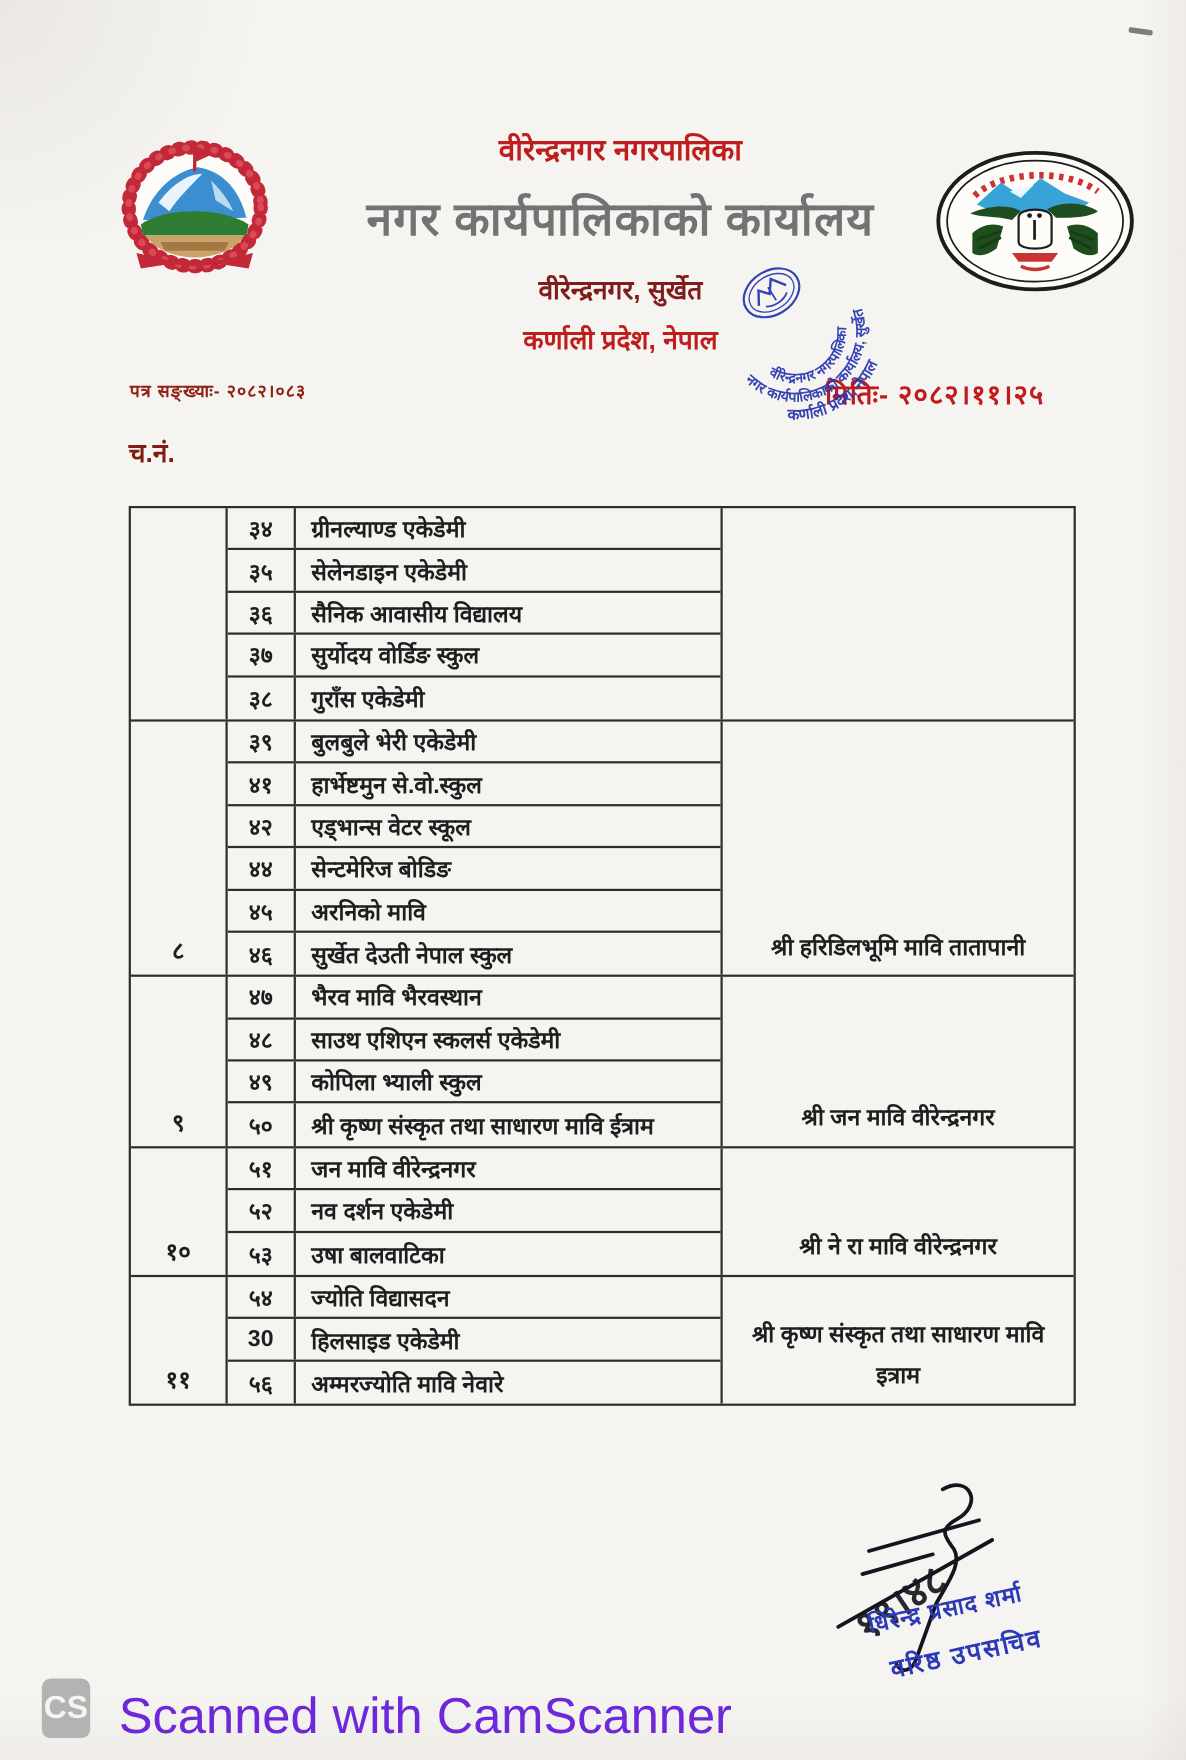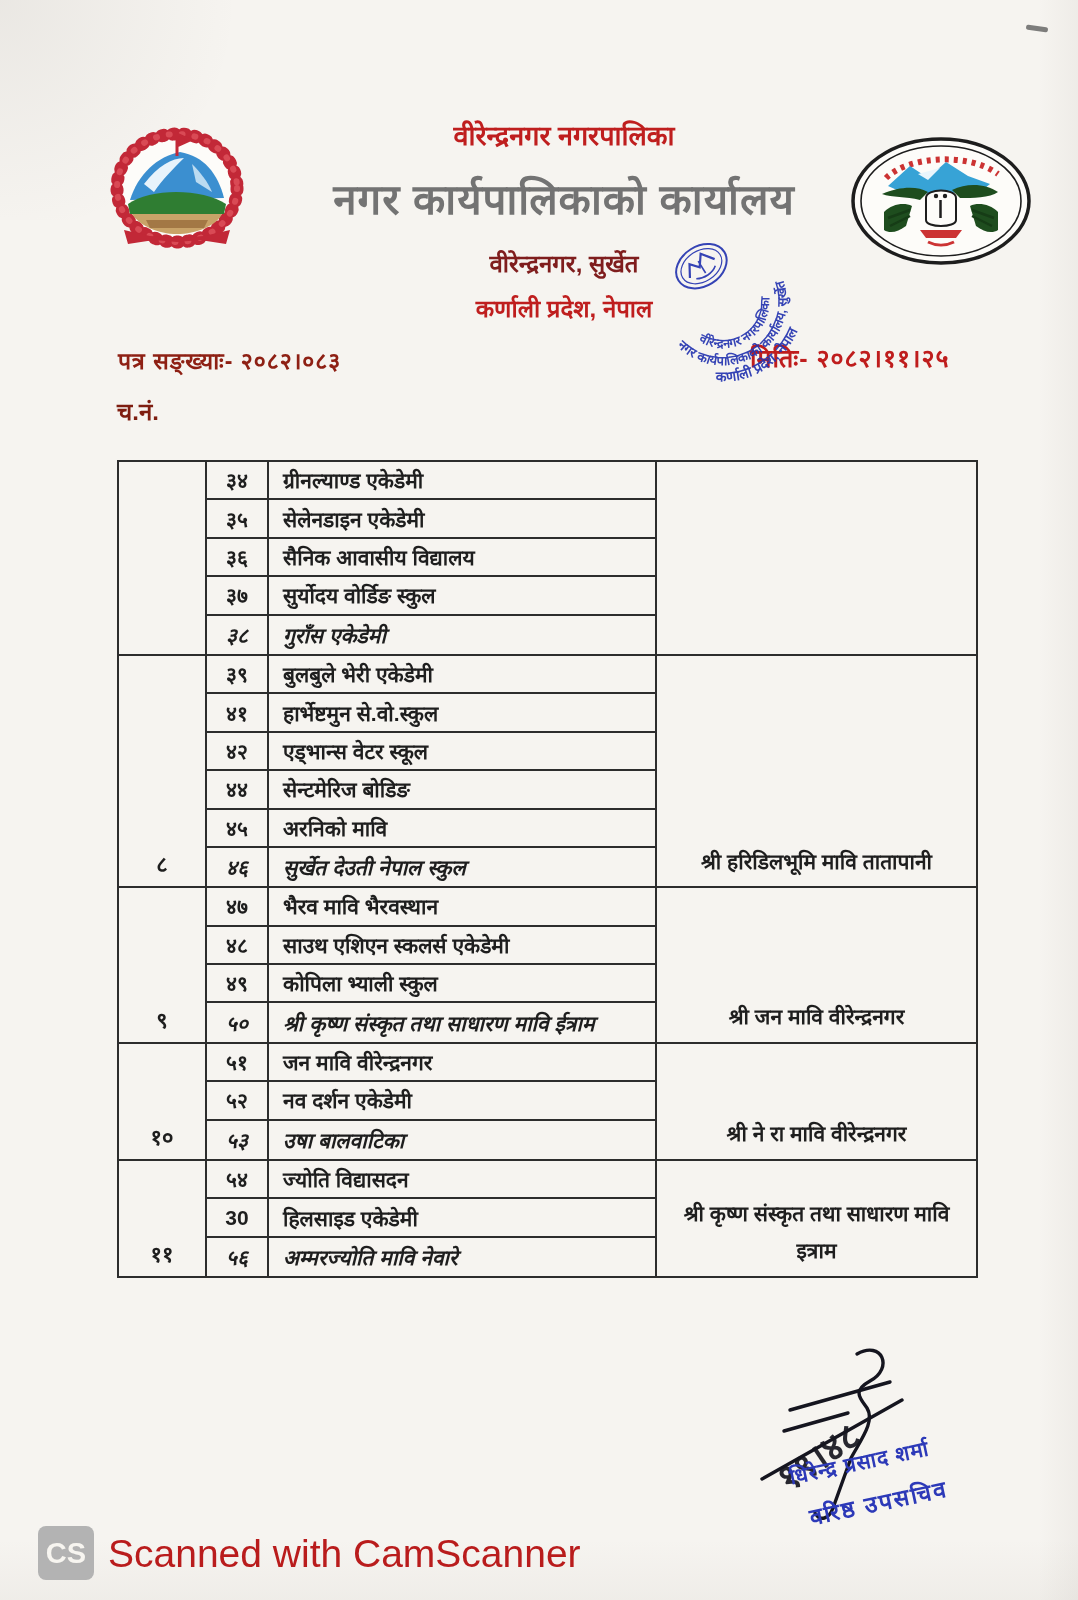--- a/index.html
+++ b/index.html
@@ -14,61 +14,61 @@
     background:linear-gradient(to bottom,rgba(110,100,90,0),rgba(110,100,90,0.05));}
   .speck{position:absolute;background:#4a4a4a;border-radius:2px;}
 
   
   .hdr{position:absolute;left:268px;top:116px;width:592px;text-align:center;}
   .hdr-muni{font-size:27px;font-weight:700;color:#bf1e1e;}
   .hdr-office{font-size:42px;font-weight:700;color:#737373;margin-top:16px;letter-spacing:1px;}
   .hdr-addr1{font-size:24px;font-weight:700;color:#7f1d1d;margin-top:20px;}
   .hdr-addr2{font-size:24px;font-weight:700;color:#bf1e1e;margin-top:12px;}
 
-  .letter-no{position:absolute;left:118px;top:344px;font-size:23px;font-weight:700;color:#8e2014;letter-spacing:1px;}
+  .letter-no{position:absolute;left:118px;top:344px;font-size:16px;font-weight:700;color:#8e2014;letter-spacing:1px;}
   .date-line{position:absolute;left:750px;top:340px;font-size:25px;font-weight:700;color:#bf1d1d;letter-spacing:1px;}
   .ref-no{position:absolute;left:117px;top:394px;font-size:24px;font-weight:700;color:#7e1d10;}
 
   .logo-left{position:absolute;left:100px;top:122px;}
   .logo-right{position:absolute;left:848px;top:134px;}
 
   
   .stamp-wrap{position:absolute;left:624px;top:206px;width:212px;height:212px;
     transform:rotate(-32deg);opacity:0.92;}
 
   
   .tbl{position:absolute;left:117px;top:460px;width:861px;border:2px solid #2d2d2d;box-sizing:border-box;}
   .t-group{display:flex;border-bottom:2px solid #2d2d2d;}
   .t-group:last-child{border-bottom:none;}
   .t-gno{width:86px;flex:0 0 86px;border-right:2px solid #2d2d2d;display:flex;align-items:flex-end;
          justify-content:center;padding-bottom:8px;font-size:22px;font-weight:600;box-sizing:content-box;}
   .t-rows{width:450px;flex:0 0 450px;border-right:2px solid #2d2d2d;display:flex;flex-direction:column;box-sizing:border-box;}
   .t-row{display:flex;height:38.4px;border-bottom:2px solid #2d2d2d;box-sizing:border-box;}
-  .t-row:last-child{border-bottom:none;font-style:italic;}
+  .t-row:last-child{border-bottom:none;}
   .t-serial{width:62px;flex:0 0 62px;border-right:2px solid #2d2d2d;display:flex;align-items:center;
             justify-content:center;font-size:21px;font-weight:600;box-sizing:border-box;}
   .t-name{flex:1;display:flex;align-items:center;padding-left:14px;font-size:21px;font-weight:600;
           white-space:nowrap;overflow:hidden;}
   .t-right{flex:1;display:flex;align-items:flex-end;justify-content:center;text-align:center;
            padding:0 10px 6px;font-size:21px;font-weight:600;line-height:1.8;}
 
   
   .sig-svg{position:absolute;left:732px;top:1338px;}
   .stamp-name{position:absolute;left:788px;top:1448px;font-size:21px;font-weight:700;color:#2c39b8;
               transform:rotate(-12deg);letter-spacing:1px;white-space:nowrap;}
   .stamp-title{position:absolute;left:808px;top:1486px;font-size:23px;font-weight:700;color:#2c39b8;
                transform:rotate(-12deg);letter-spacing:2px;white-space:nowrap;}
   .hand-note{position:absolute;left:772px;top:1430px;font-size:37px;font-weight:700;color:#16161f;
              transform:rotate(-34deg);opacity:.92;white-space:nowrap;}
 
   
-  .cs-badge{position:absolute;left:38px;top:1526px;width:56px;height:54px;background:#b3b3b3;
+  .cs-badge{position:absolute;left:38px;top:1526px;width:44px;height:54px;background:#b3b3b3;
             border-radius:8px;display:flex;align-items:center;justify-content:center;
             color:#f7f5f0;font-size:29px;font-weight:700;letter-spacing:0;}
-  .cs-text{position:absolute;left:108px;top:1532px;font-size:39px;color:#b91c1c;font-weight:400;}
+  .cs-text{position:absolute;left:108px;top:1532px;font-size:46px;color:#6d28d9;font-weight:400;}
 </style>
 </head>
 <body>
 
 <div class="page">
 
   <div class="shade-right"></div>
   <div class="shade-corner"></div>
   <div class="shade-bottom"></div>
   <div class="speck" style="left:1026px;top:26px;width:22px;height:5px;transform:rotate(8deg);opacity:.7"></div>

